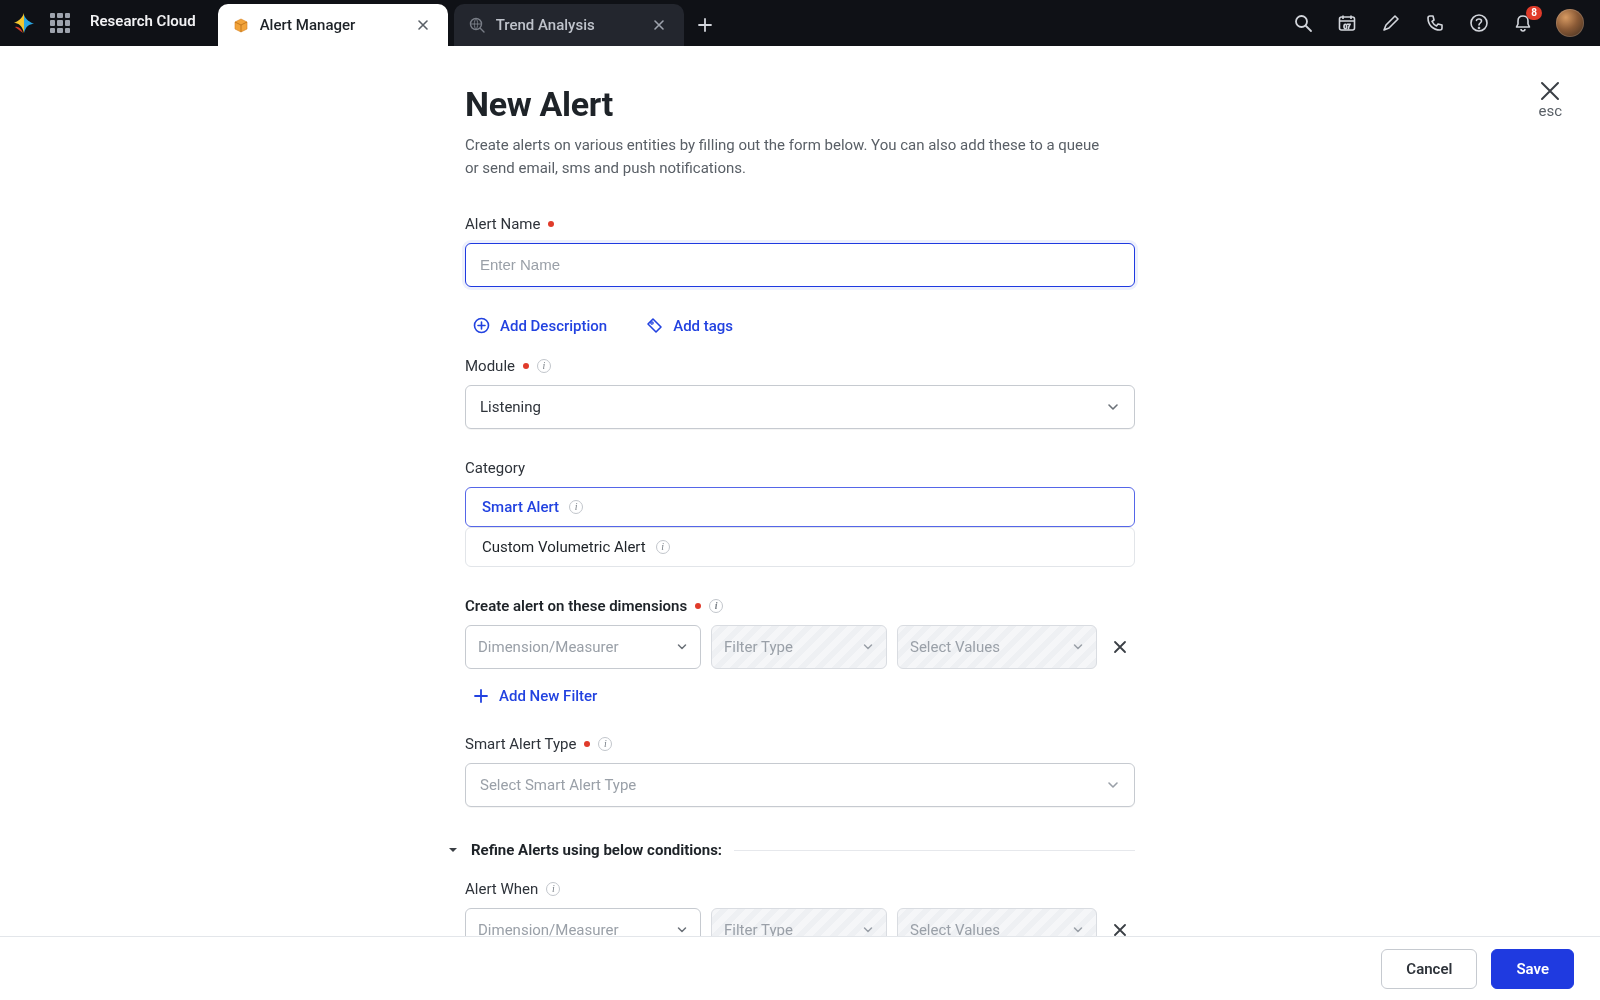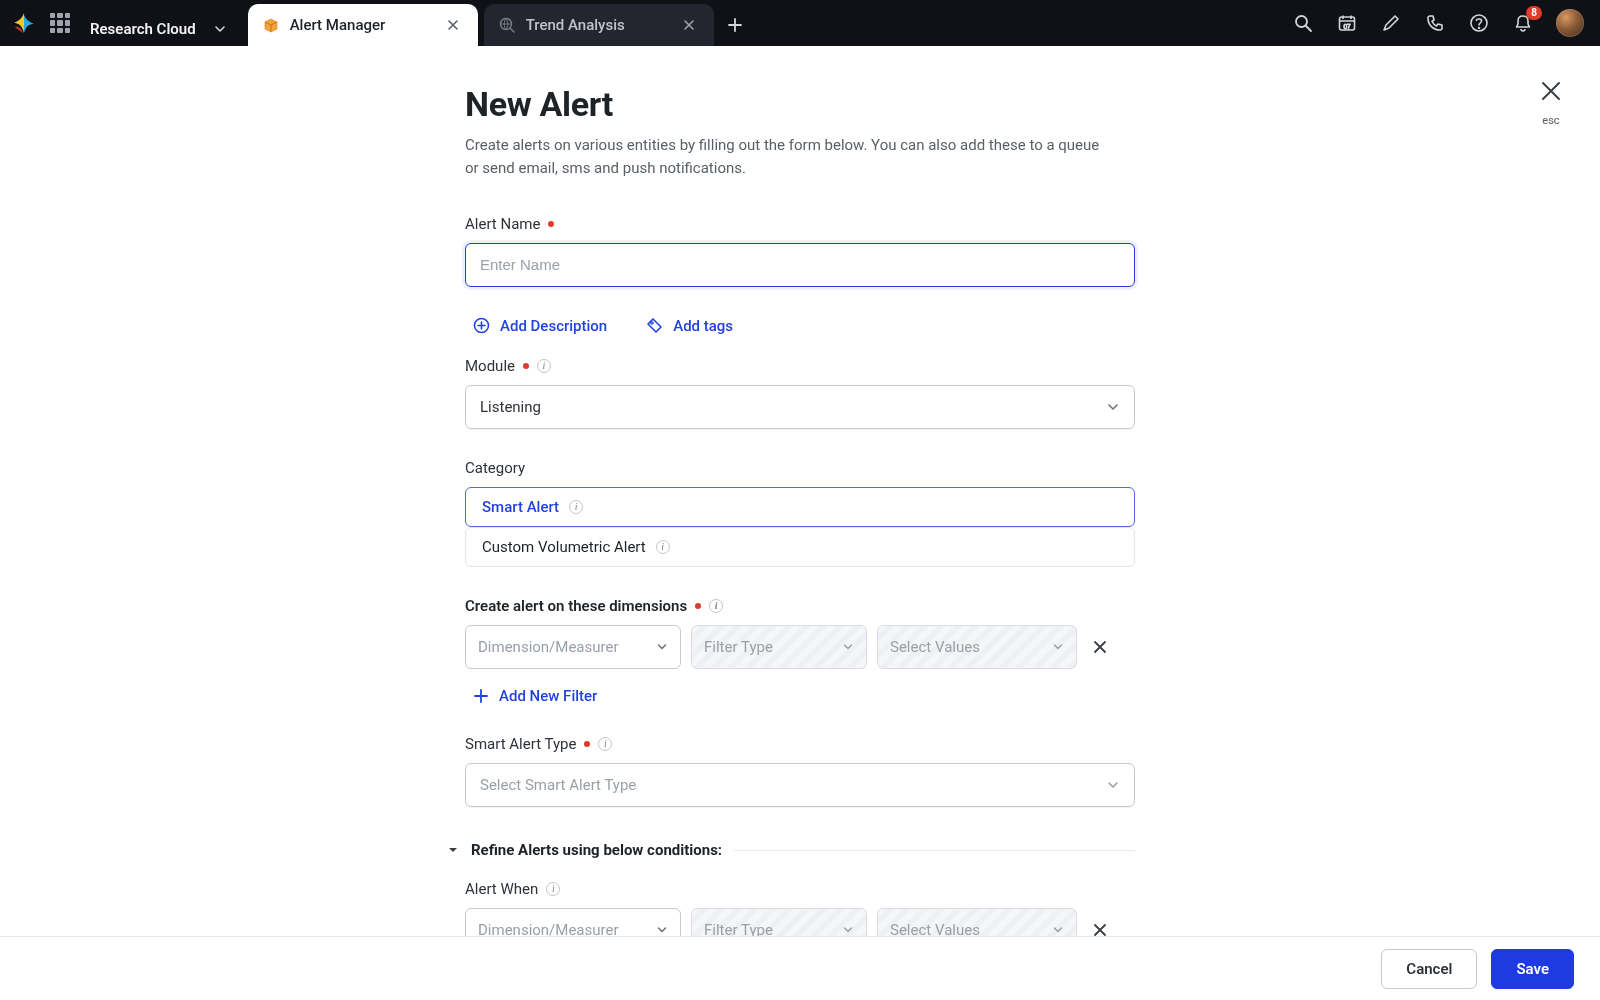--- a/index.html
+++ b/index.html
@@ -52,20 +52,21 @@
   .logo svg{width:24px;height:24px;display:block;}
   .apps-grid{
     width:20px;height:20px;display:grid;grid-template-columns:repeat(3,1fr);grid-template-rows:repeat(3,1fr);gap:2px;
     cursor:pointer;
   }
   .apps-grid div{background:#9ea3ad;border-radius:1px;}
   .workspace{
     display:flex;align-items:center;gap:18px;
     padding:12px 22px 0 10px;font-weight:600;
     cursor:pointer;
+    flex-direction:column;
   }
   .workspace svg{width:12px;height:12px;}
   
   .tabs{display:flex;align-items:stretch;}
   .tab{
     display:flex;align-items:center;gap:10px;
     padding:0 14px;
     min-width:230px;
     background:var(--tab-inactive);
     color:#d3d6dc;
@@ -124,21 +125,21 @@
     font-size:34px;font-weight:700;margin:0 0 10px 0;letter-spacing:-0.3px;
   }
   .subtitle{
     font-size:15px;color:var(--text-muted);line-height:1.55;
     max-width:640px;margin-bottom:34px;
   }
   .close-region{
     position:absolute;top:34px;right:38px;text-align:center;cursor:pointer;
   }
   .close-region svg{width:22px;height:22px;stroke:#3a3f45;display:block;margin:0 auto;}
-  .close-region .esc{font-size:11px;color:var(--text-muted);margin-top:12px;}
+  .close-region .esc{font-size:15px;color:var(--text-muted);margin-top:0;}
 
   .field{margin-bottom:30px;}
   .field.mt-condensed{margin-bottom:22px;}
   .label-row{
     font-size:15px;color:#2e333a;margin-bottom:10px;
     display:flex;align-items:center;gap:8px;
   }
   .label-row.strong{font-weight:600;color:#1e2328;}
   .req-dot{width:6px;height:6px;border-radius:50%;background:var(--danger);display:inline-block;}
   .info-i{
@@ -183,21 +184,21 @@
   .dim-row{
     display:flex;align-items:center;gap:10px;
   }
   .dim-row .select-sm{
     height:44px;border:1px solid var(--border-strong);border-radius:6px;
     padding:0 12px;display:flex;align-items:center;justify-content:space-between;
     font-size:15px;cursor:pointer;flex:0 0 auto;
   }
   .dim-row .select-sm.placeholder{color:#9aa0a8;}
   .dim-row .select-sm .caret{width:12px;height:12px;}
-  .dim-row .select-sm.w1{width:216px;background:#fff;}
+  .dim-row .select-sm.w1{width:236px;background:#fff;}
   .dim-row .select-sm.w2{width:176px;background:var(--disabled-bg);border-color:#d9dce1;}
   .dim-row .select-sm.w3{width:200px;background:var(--disabled-bg);border-color:#d9dce1;}
   .dim-row .row-x{width:26px;height:26px;display:flex;align-items:center;justify-content:center;cursor:pointer;}
   .dim-row .row-x svg{width:16px;height:16px;stroke:#3a3f45;}
 
   .add-filter{
     display:flex;align-items:center;gap:10px;color:var(--link);font-size:15px;font-weight:500;
     margin:18px 0 4px 8px;cursor:pointer;
   }
   .add-filter svg{width:16px;height:16px;stroke:var(--link);}

